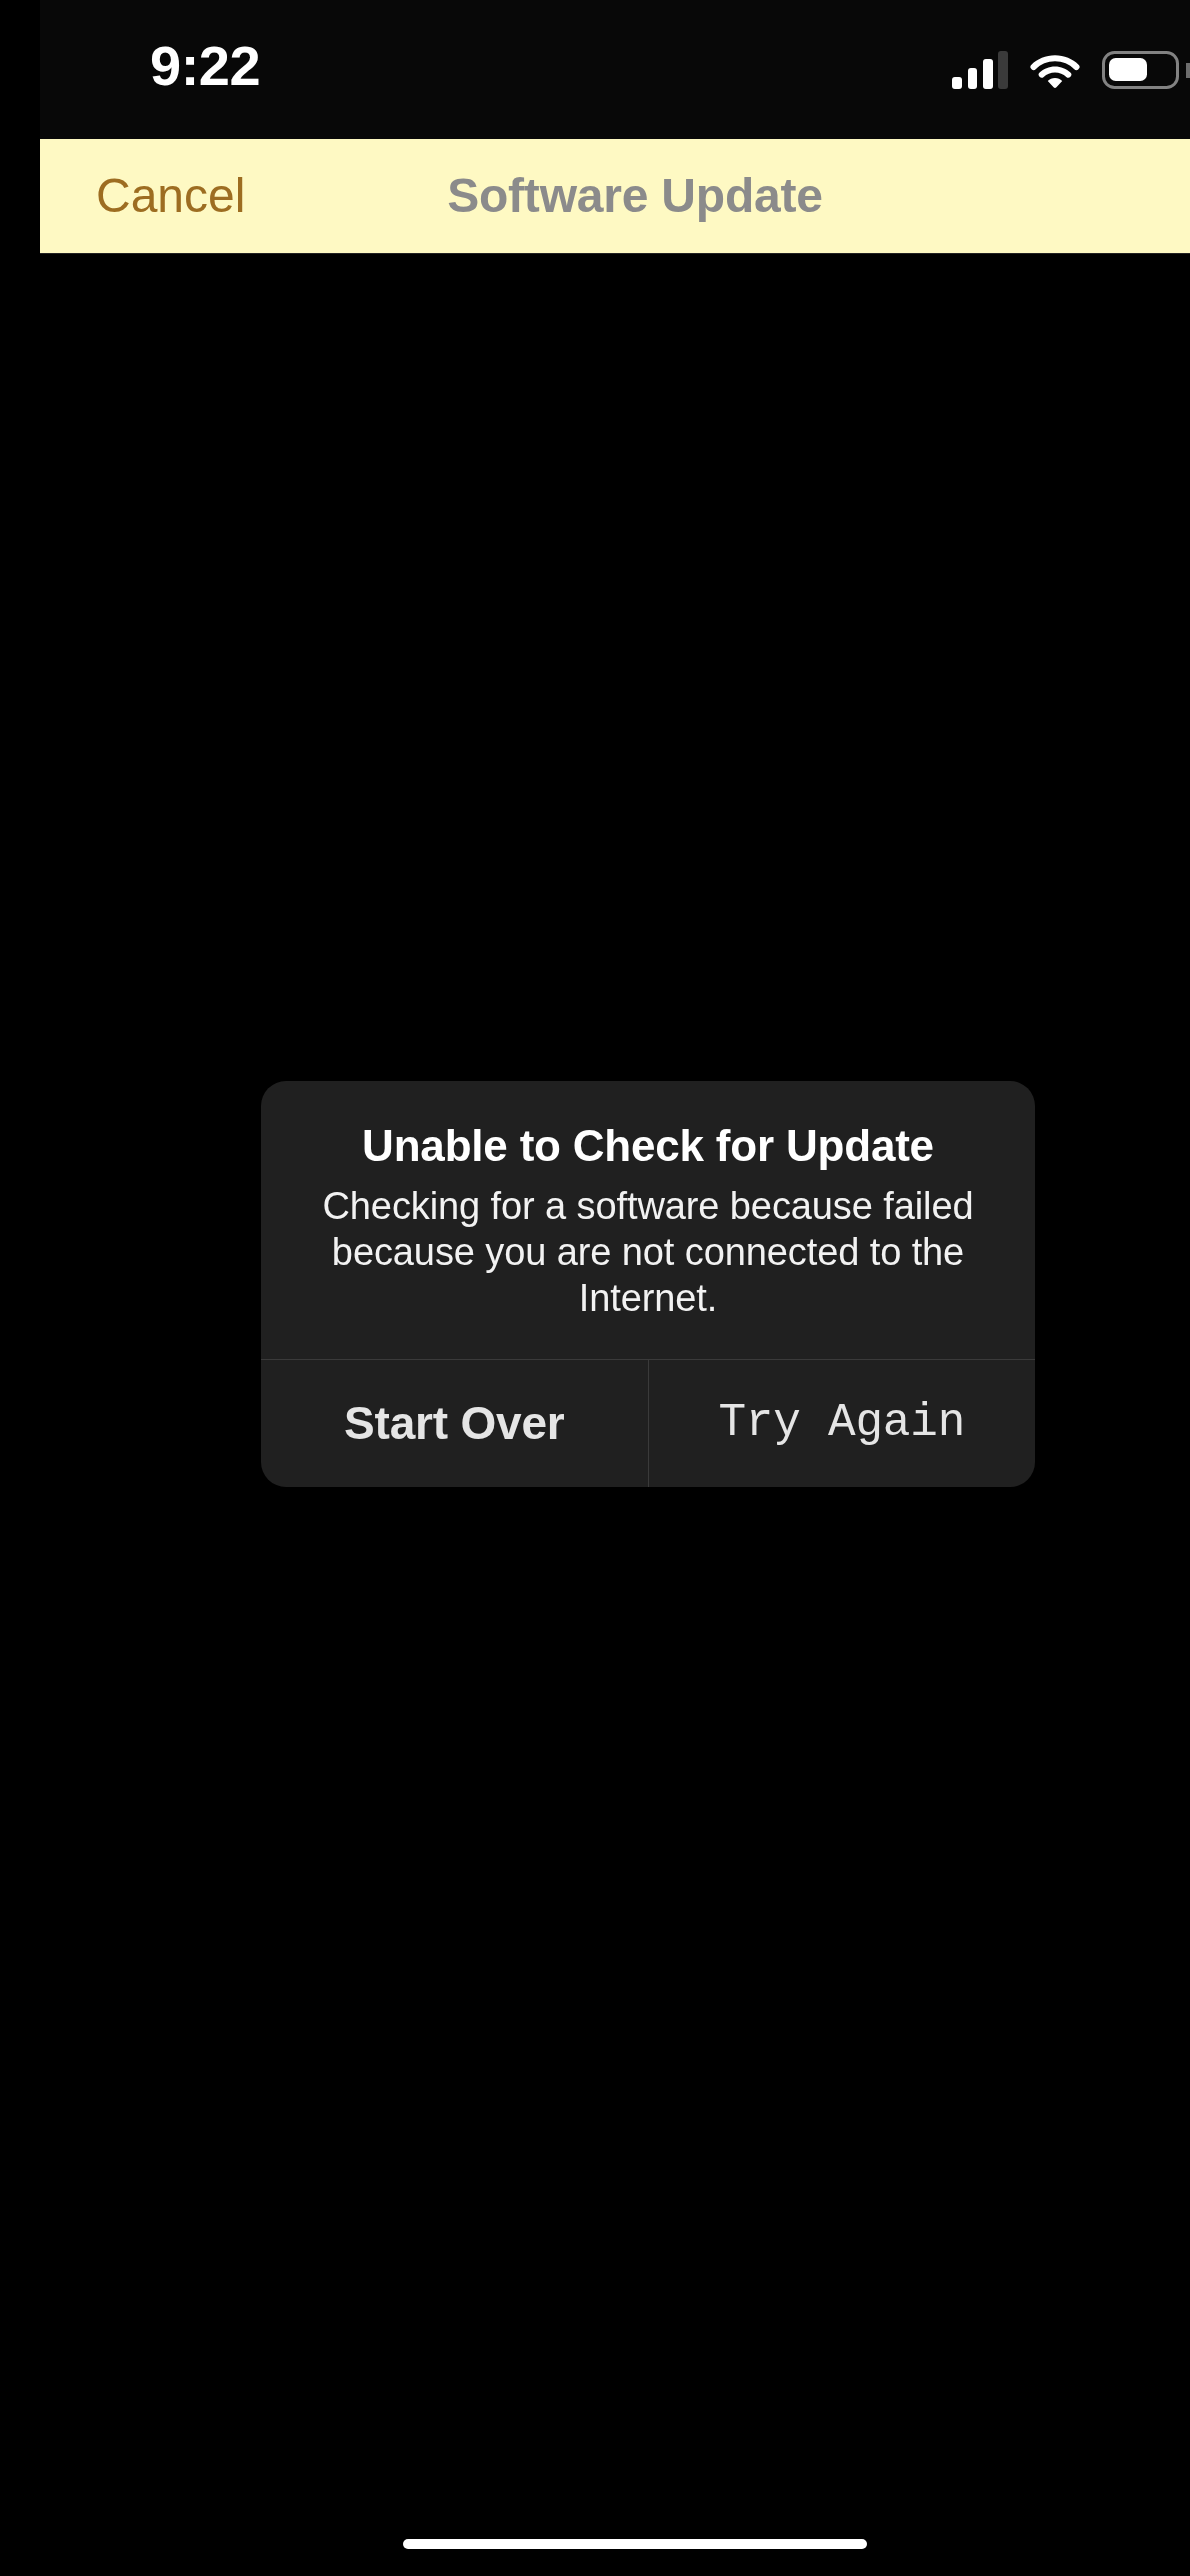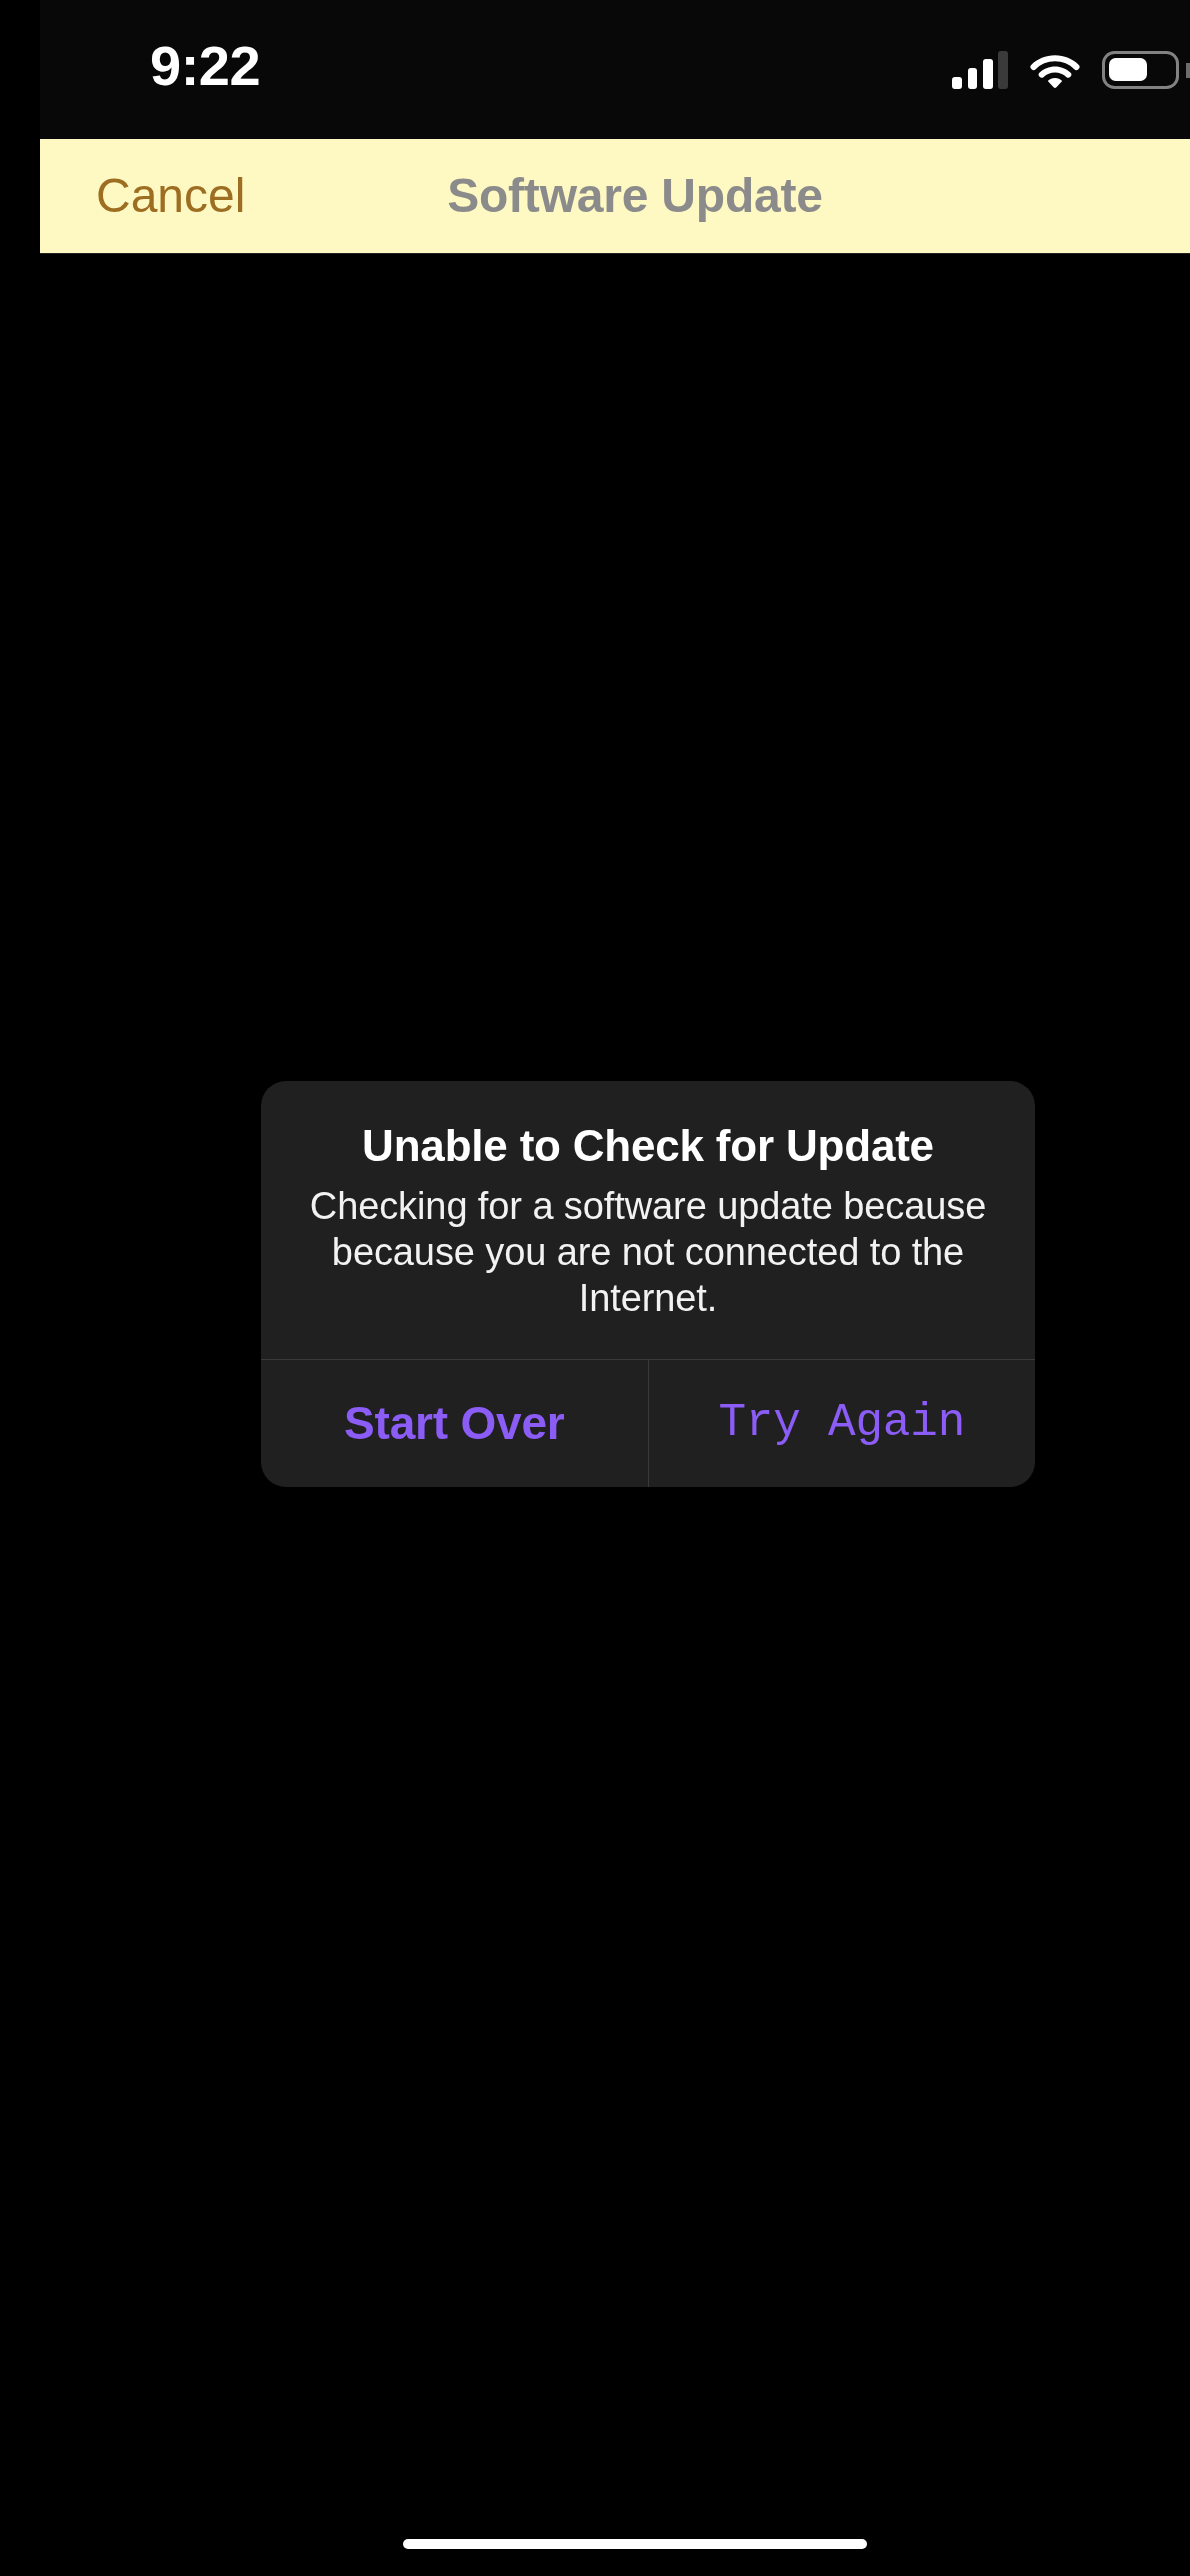--- a/index.html
+++ b/index.html
@@ -156,21 +156,21 @@
     display:flex;
     border-top:1px solid #3a3a3a;
     height:128px;
   }
   .alert-action {
     flex:1 1 0;
     display:flex;
     align-items:center;
     justify-content:center;
     font-size:46px;
-    color:#8b5cf6;
+    color:#e5e5e5;
     letter-spacing:-0.2px;
     cursor:pointer;
     text-align:center;
   }
   .alert-action.primary { font-weight:bold; }
   .alert-action.divider-left { border-left:1px solid #3a3a3a;font-family:Liberation Mono, monospace; }
 
   
   .home-indicator {
     position:absolute;
@@ -222,21 +222,21 @@
     <div class="nav-cancel">Cancel</div>
     <div class="nav-title">Software Update</div>
   </div>
 
   <div class="content"></div>
 
   <div class="alert-overlay">
     <div class="alert">
       <div class="alert-body">
         <div class="alert-title">Unable to Check for Update</div>
-        <div class="alert-message">Checking for a software update because because you are not connected to the Internet.</div>
+        <div class="alert-message">Checking for a software because failed because you are not connected to the Internet.</div>
       </div>
       <div class="alert-actions">
         <div class="alert-action primary">Start Over</div>
         <div class="alert-action divider-left">Try Again</div>
       </div>
     </div>
   </div>
 
   <div class="home-indicator"></div>
 

